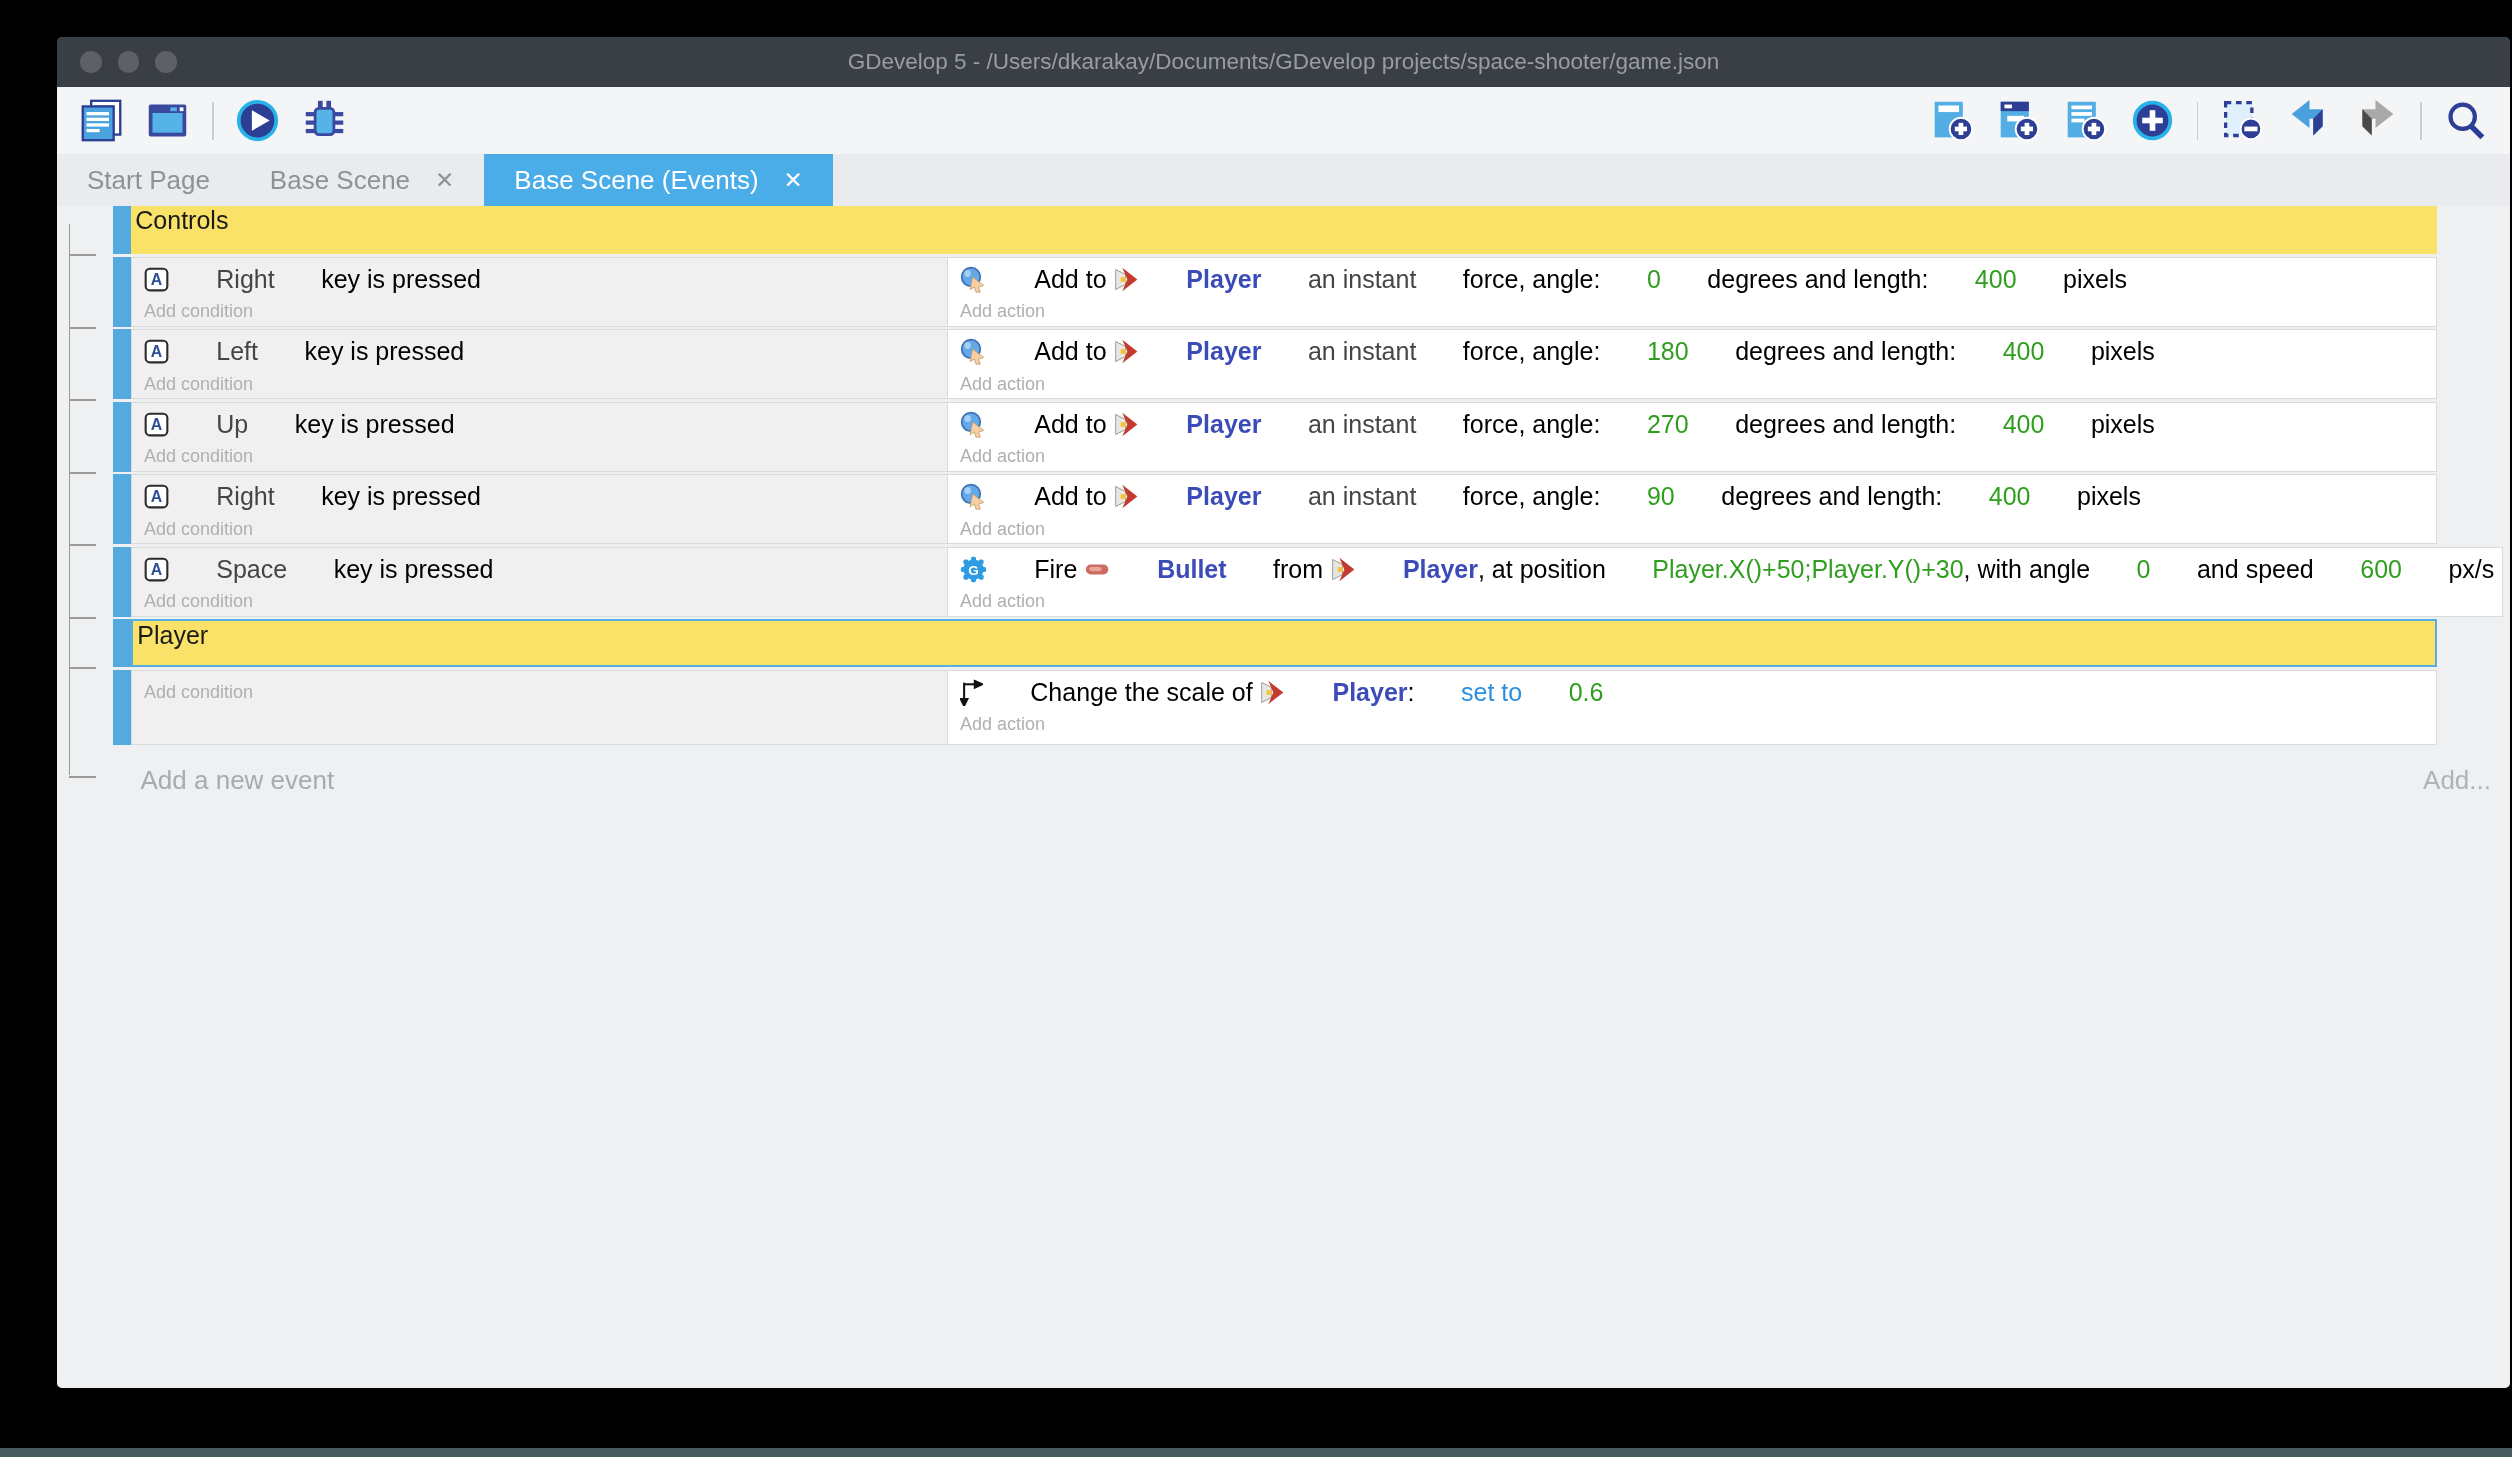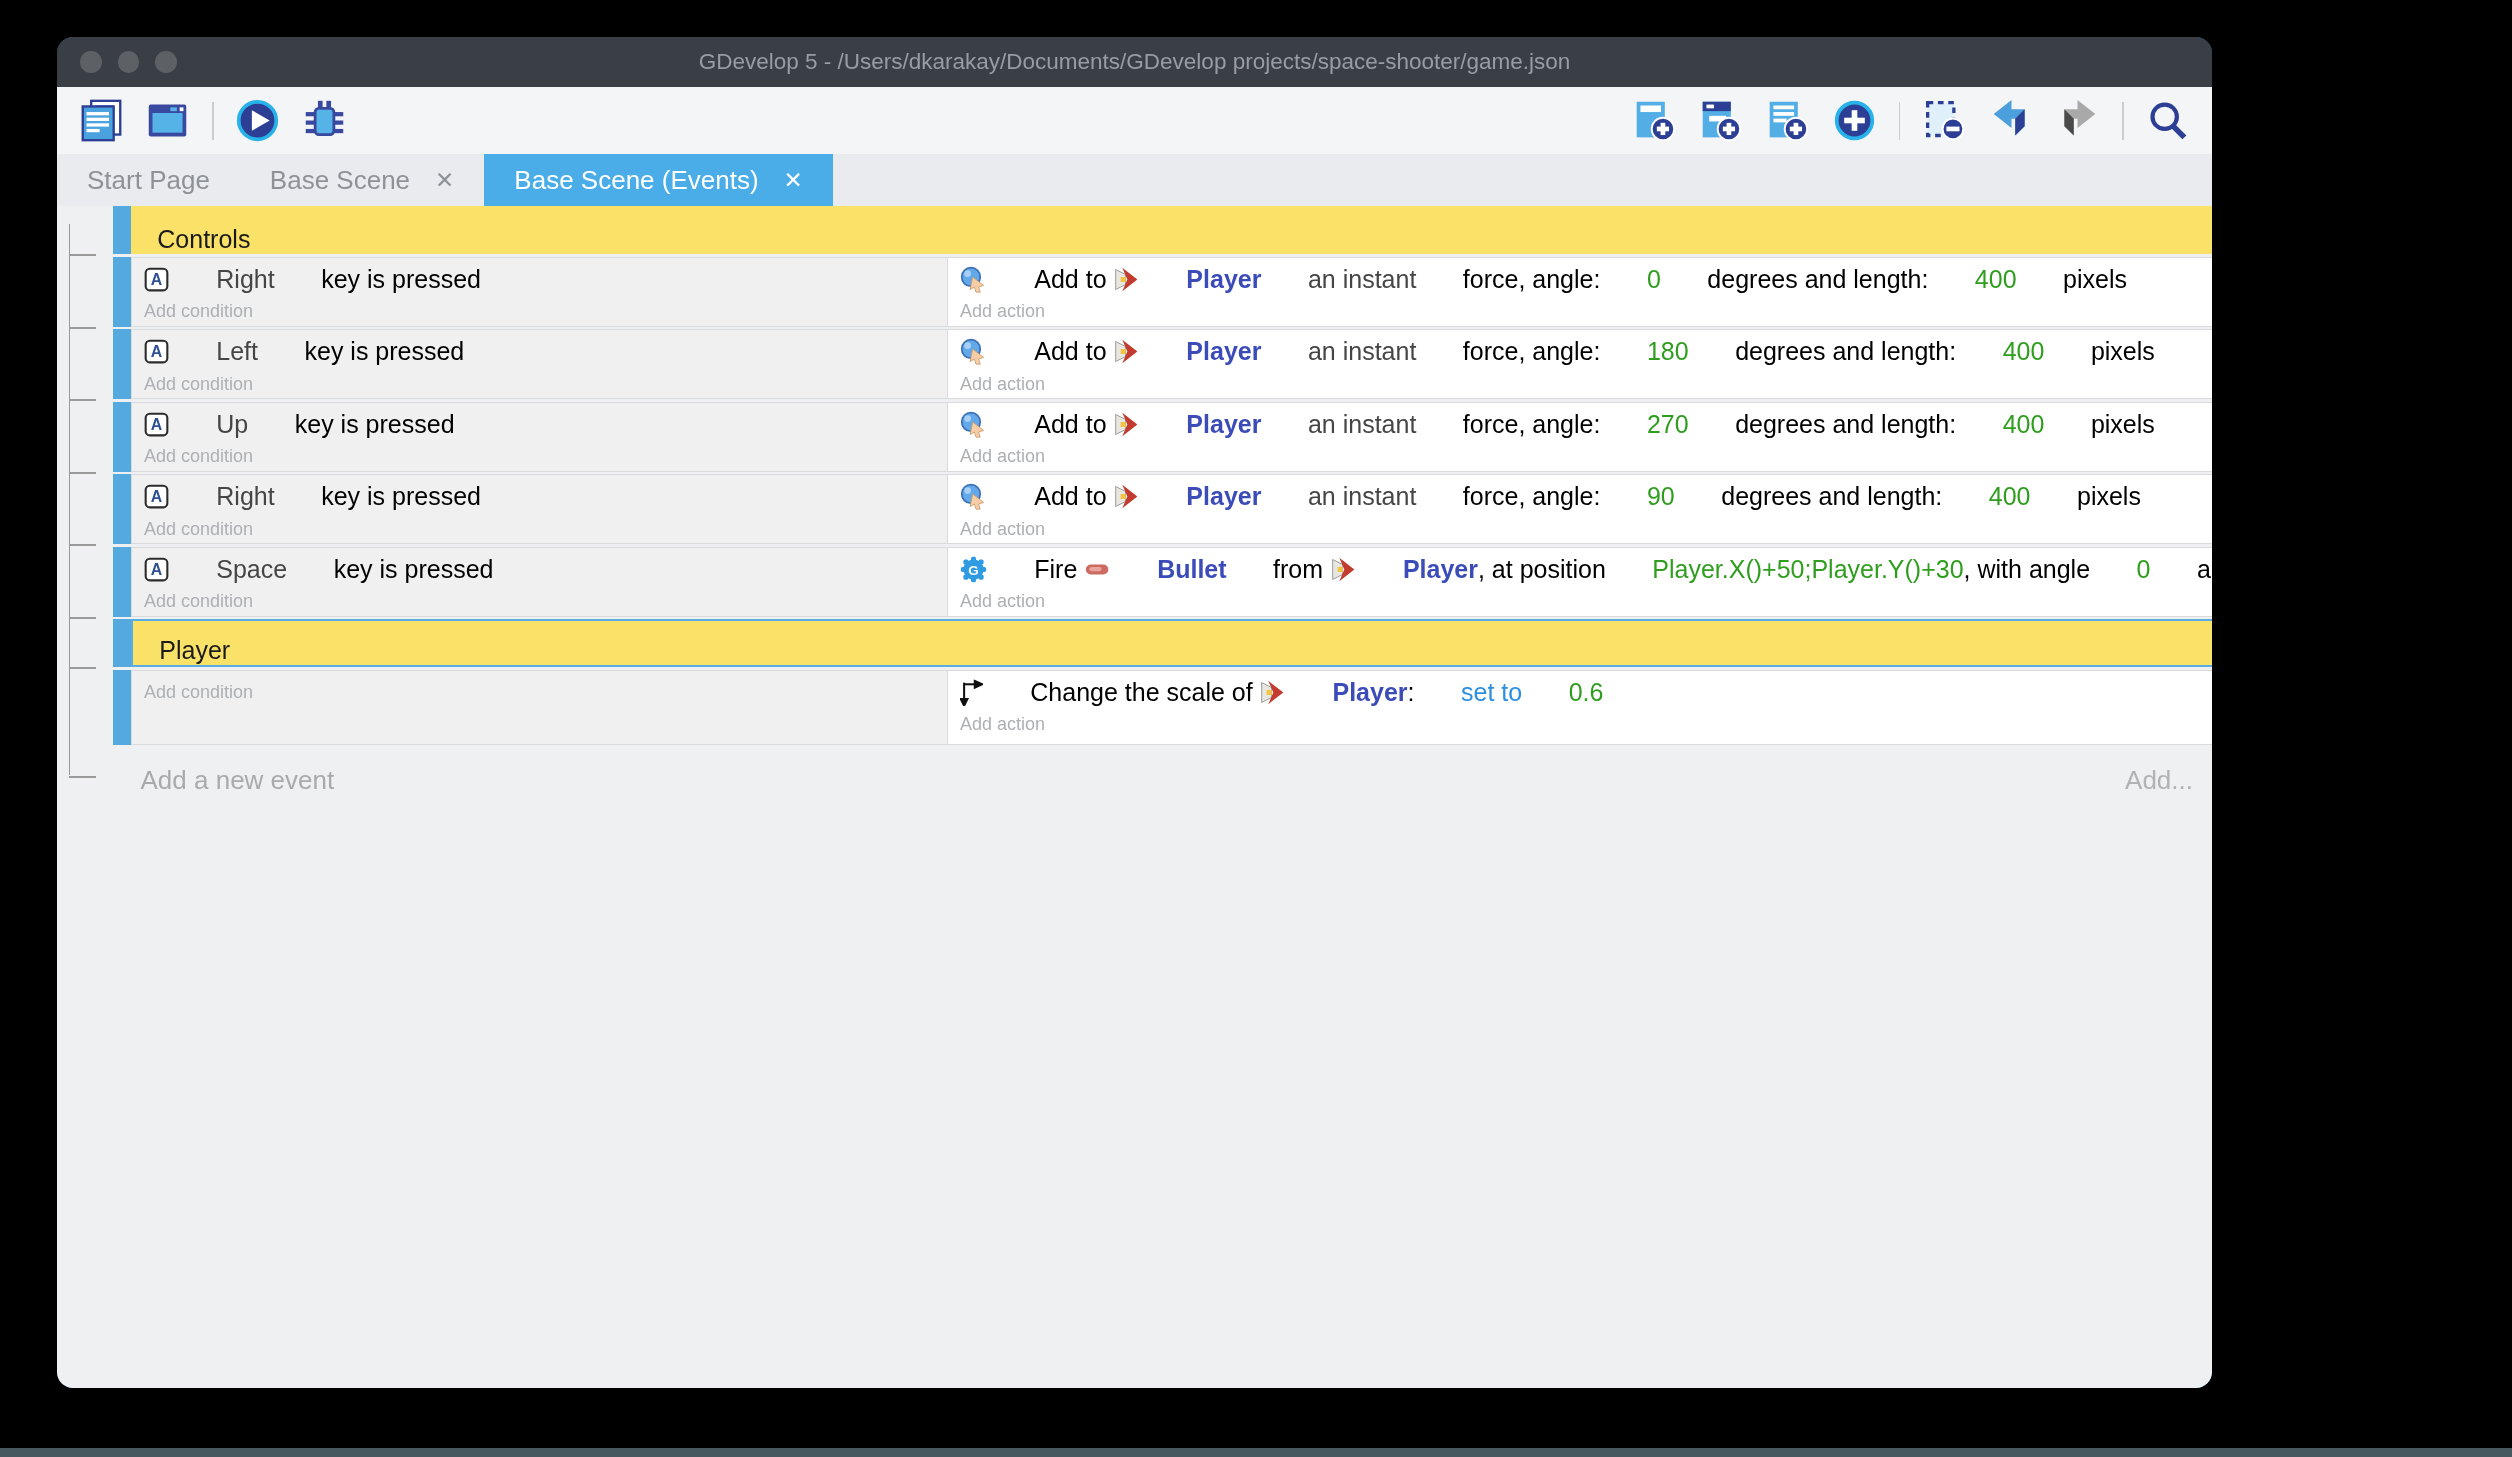--- a/index.html
+++ b/index.html
@@ -1,18 +1,18 @@
 <!DOCTYPE html>
 <html style="font-size:13.3px"><head>
 <meta charset="utf-8">
 <style>
   html,body{margin:0;padding:0;background:#000;}
   body{width:2512px;height:1458px;position:relative;font-family:"Liberation Sans",sans-serif;-webkit-font-smoothing:antialiased;}
   .desktop-strip{position:absolute;left:0;bottom:0;width:100%;height:10px;background:#47585e;}
-  .window{position:absolute;left:57px;top:37px;width:2155px;height:1351px;border-radius:16px;overflow:hidden;background:#0369a1;box-shadow:0 25px 67px rgba(0,0,0,.8);}
+  .window{position:absolute;left:57px;top:37px;width:2453px;height:1351px;border-radius:5px;overflow:hidden;background:#0369a1;box-shadow:0 25px 67px rgba(0,0,0,.8);}
   
   .titlebar{height:50px;background:#3a3e45;display:flex;align-items:center;position:relative;}
   .traffic{display:flex;gap:16px;margin-left:23px;}
   .traffic .dot{width:21.7px;height:21.7px;border-radius:50%;background:#5d6166;}
   .title-text{position:absolute;left:0;right:0;text-align:center;color:#989da3;font-size:22.5px;}
   
   .toolbar{height:67px;background:#f4f5f7;display:flex;align-items:center;justify-content:space-between;padding:0 21.7px;}
   .tb-group{display:flex;align-items:center;gap:21.7px;}
   .tb-divider{width:1.7px;height:38px;background:#c9ccd0;}
   .tb-icon{width:45px;height:45px;display:flex;align-items:center;justify-content:center;cursor:pointer;}
@@ -22,21 +22,21 @@
   .tab .close{font-size:23px;color:#8e9296;}
   .tab.active{background:#4aade8;color:#fff;}
   .tab.active .close{color:#fff;}
   
   .sheet{position:relative;height:1183px;background:#eef0f2;}
   .events{position:absolute;left:56px;top:0;width:2324px;display:flex;flex-direction:column;gap:2.5px;}
   .tree-v{position:absolute;left:11.7px;top:18.3px;width:1.7px;height:551px;background:#9a9a9a;}
   .tree-t{position:absolute;left:11.7px;width:27px;height:1.7px;background:#9a9a9a;}
   .group-row{display:flex;height:48px;}
   .handle{width:18.3px;background:#54aade;flex:none;}
-  .group-label-cell{flex:1;background:#f9e267;display:flex;align-items:flex-end;padding-left:26px;font-size:25px;color:#1a1a1a;box-sizing:border-box;}
+  .group-label-cell{flex:1;background:#f9e267;display:flex;align-items:flex-start;padding-left:4px;font-size:25px;color:#1a1a1a;box-sizing:border-box;}
   .group-row.selected .group-label-cell{border:2.5px solid #58ade2;}
   .event-row{display:flex;height:70px;}
   .event-row.tall{height:75px;}
   .cells{flex:1;display:flex;border:0.8px solid #d9dadb;background:#fff;box-sizing:border-box;}
   .cond-cell{width:816px;flex:none;background:#f0f0f1;border-right:0.8px solid #d9dadb;box-sizing:border-box;padding:4.2px 0 0 11.7px;}
   .act-cell{flex:1;background:#fff;padding:4.2px 0 0 11.7px;overflow:hidden;white-space:nowrap;}
   .line1{display:flex;align-items:center;height:35px;font-size:25px;color:#000;white-space:nowrap;}
   .line2{height:30px;display:flex;align-items:center;font-size:18px;color:#adb0b2;cursor:pointer;}
   .seg{margin-right:7.5px;white-space:pre;margin-left:39px;}
   .seg.tight{margin-left:-7.5px;}

